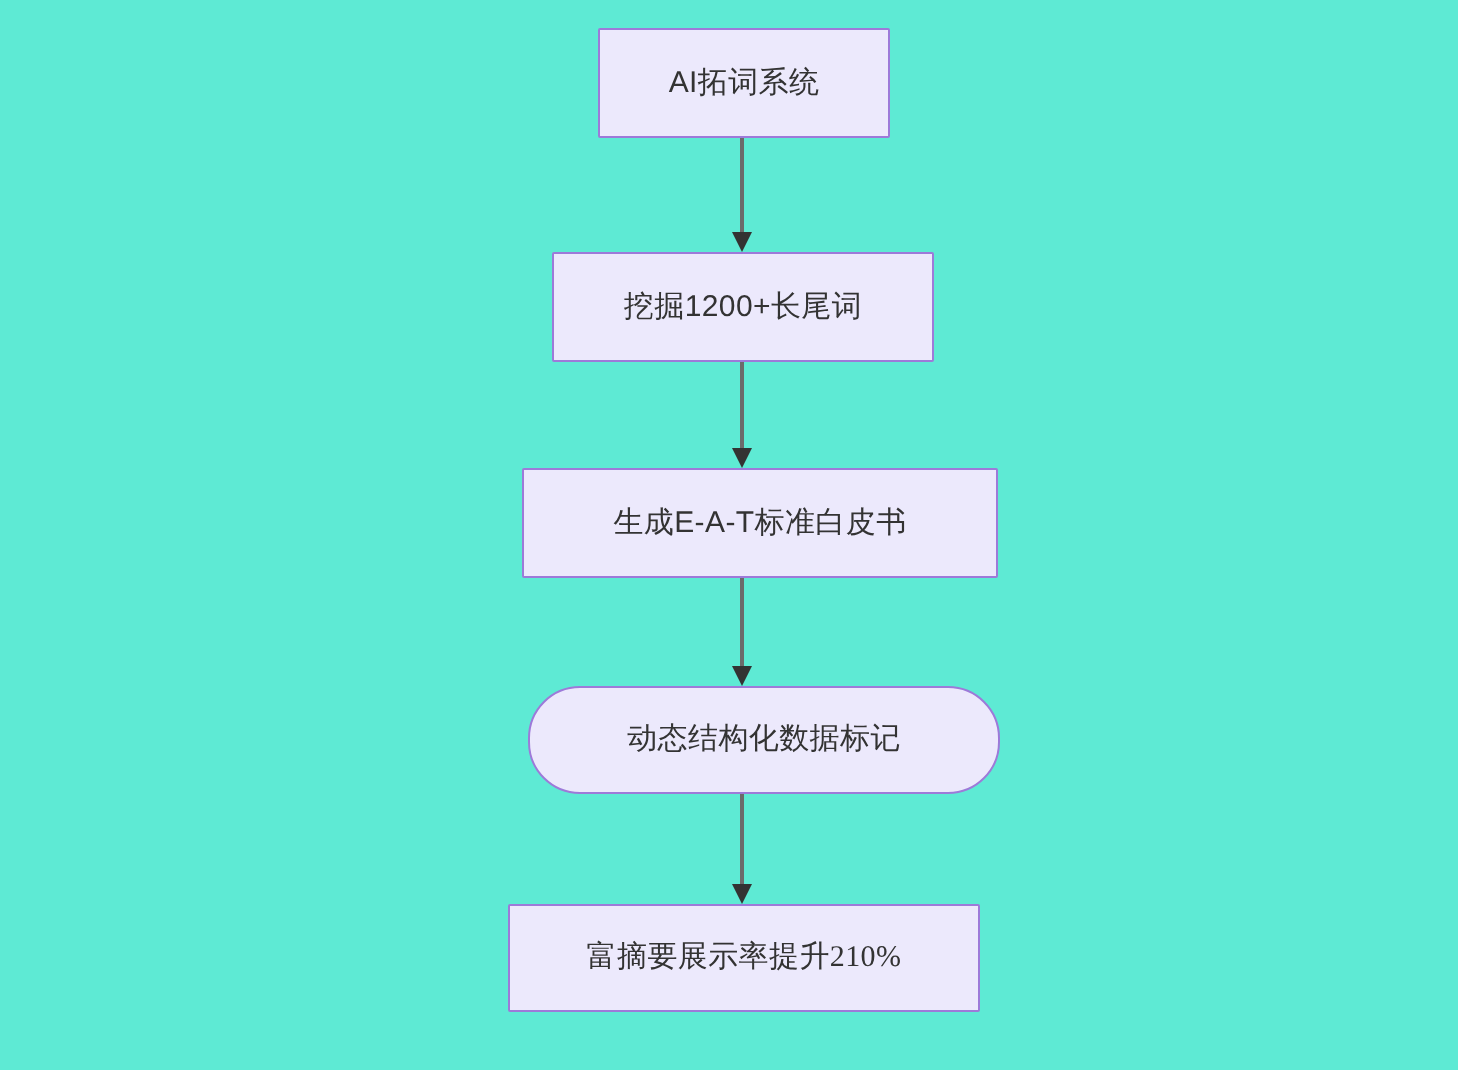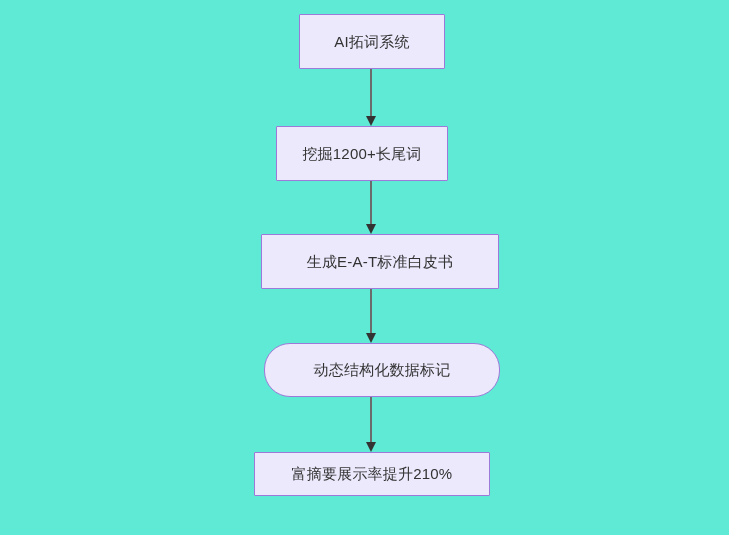--- a/index.html
+++ b/index.html
@@ -79,29 +79,29 @@
     <svg width="10" height="55" viewBox="0 0 10 55">
       <line x1="5" y1="0" x2="5" y2="47" stroke="#6b6b6b" stroke-width="2"></line>
       <polygon points="0,45 10,45 5,55" fill="#333333"></polygon>
     </svg>
   </div>
 
   <div class="node" style="left:299px; top:14px; width:146px; height:55px;">
     <span class="node-label">AI拓词系统</span>
   </div>
 
-  <div class="node" style="left:276px; top:126px; width:172px; height:55px;">
+  <div class="node" style="left:276px; top:126px; width:191px; height:55px;">
     <span class="node-label">挖掘1200+长尾词</span>
   </div>
 
   <div class="node" style="left:261px; top:234px; width:238px; height:55px;">
     <span class="node-label">生成E-A-T标准白皮书</span>
   </div>
 
   <div class="node" style="left:264px; top:343px; width:236px; height:54px;border-radius:26px;">
     <span class="node-label">动态结构化数据标记</span>
   </div>
 
-  <div class="node" style="left:254px; top:452px; width:236px; height:44px;">
+  <div class="node" style="left:254px; top:452px; width:236px; height:54px;font-family:Liberation Serif, serif;">
     <span class="node-label">富摘要展示率提升210%</span>
   </div>
 
 </div>
 
 </body></html>

